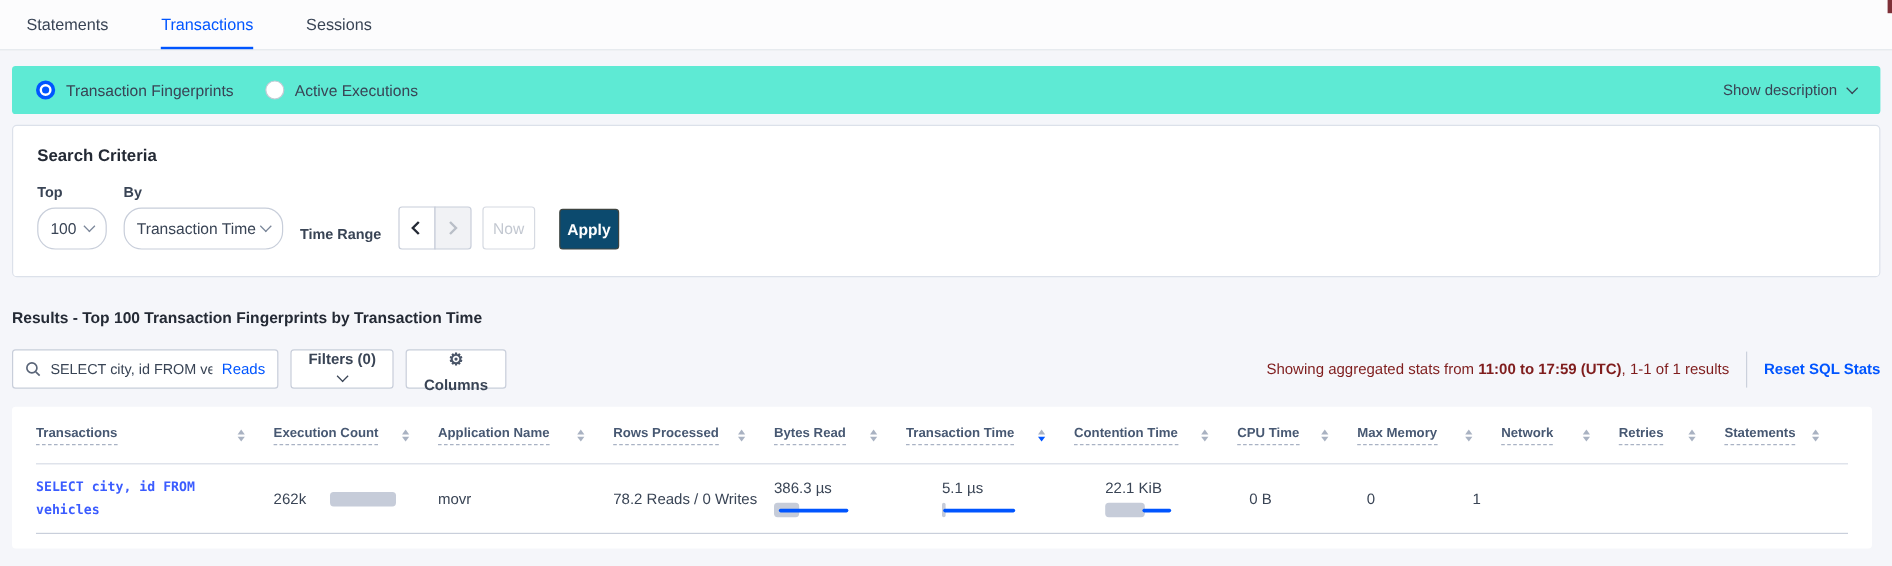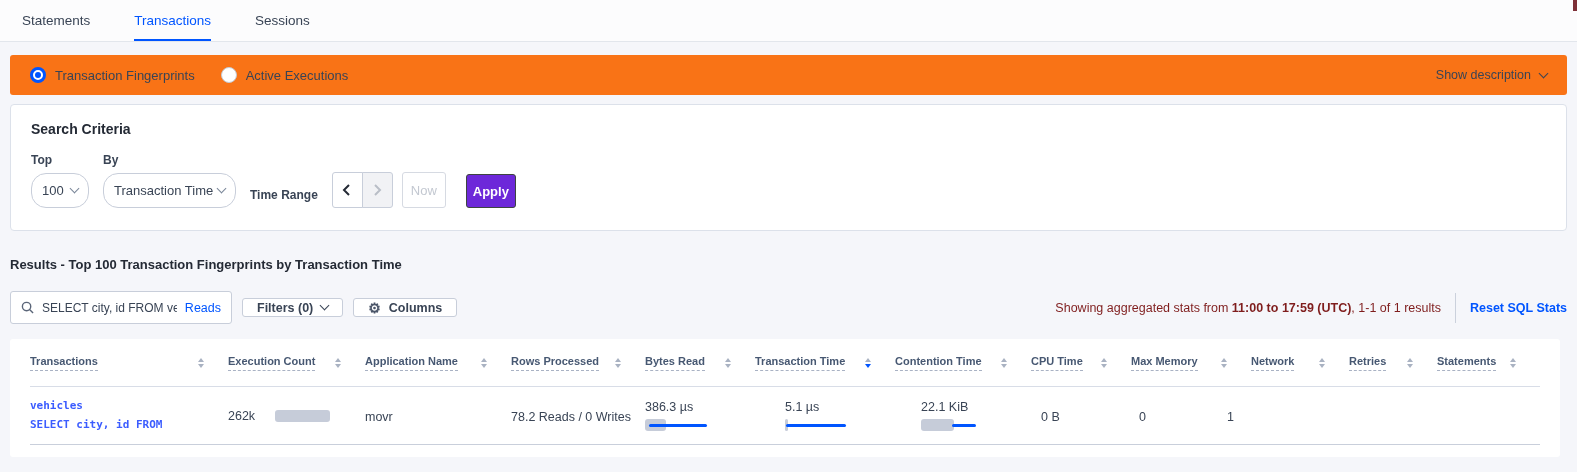--- a/index.html
+++ b/index.html
@@ -6,21 +6,21 @@
   body { font-family:"Liberation Sans", sans-serif; background:#e9ebf0; }
   .screen { position:relative; width:1577px; height:472px; background:#F5F6FA; overflow:hidden; }
 
   
   .topbar { height:42px; background:#FCFCFD; border-bottom:1px solid #E2E6EC; display:flex; align-items:stretch; padding-left:22px; }
   .tab { display:flex; align-items:center; margin-right:44px; font-size:13.5px; color:#394455; cursor:pointer; border-bottom:2px solid transparent; padding-top:2px; }
   .tab.active { color:#0055FF; border-bottom-color:#0055FF; }
   .corner-artifact { position:absolute; top:0; right:0; width:4px; height:11px; background:#7E3038; }
 
   
-  .radio-band { margin:13px 10px 0 10px; height:40px; background:#f97316; border-radius:3px; display:flex; align-items:center; justify-content:space-between; padding:0 20px; }
+  .radio-band { margin:13px 10px 0 10px; height:40px; background:#5eead4; border-radius:3px; display:flex; align-items:center; justify-content:space-between; padding:0 20px; }
   .radio-group { display:flex; align-items:center; gap:26px; }
   .radio-opt { display:flex; align-items:center; gap:9px; cursor:pointer; }
   .radio-dot { width:16px; height:16px; border-radius:50%; border:1px solid #C4CAD4; background:#fff; position:relative; flex-shrink:0; }
   .radio-dot.on { border:3px solid #0055FF; }
   .radio-dot.on::after { content:''; position:absolute; top:50%; left:50%; width:6px; height:6px; margin:-3px 0 0 -3px; border-radius:50%; background:#0055FF; }
   .radio-label { font-size:13px; color:#394455; }
   .show-desc { display:flex; align-items:center; gap:9px; cursor:pointer; font-size:12.5px; color:#394455; }
   .chev { width:7px; height:7px; border-right:1.6px solid #394455; border-bottom:1.6px solid #394455; transform:rotate(45deg); margin-top:-4px; }
   .chev.gray { border-color:#7A8699; }
 
@@ -34,29 +34,29 @@
   .select .chev { margin-left:auto; }
   .sel-top { width:58px; }
   .sel-by { width:133px; }
   .sel-range { width:224px; }
   .range-badge { background:#E0E4EB; border-radius:3px; font-size:11px; font-weight:700; color:#394455; padding:2px 6px; margin-right:9px; }
   .arrow-group { display:flex; margin-right:9px; }
   .arrow-btn { width:31px; height:36px; border:1px solid #C8CEDA; background:#fff; display:flex; align-items:center; justify-content:center; cursor:pointer; }
   .arrow-btn.prev { border-radius:3px 0 0 3px; }
   .arrow-btn.next { border-radius:0 3px 3px 0; margin-left:-1px; background:#F1F2F5; cursor:default; }
   .now-btn { width:44px; height:36px; border:1px solid #D6DAE2; border-radius:3px; background:#fff; font-size:13px; color:#C3C8D1; display:flex; align-items:center; justify-content:center; margin-right:20px; }
-  .apply-btn { width:50px; height:34px; background:#6d28d9; border:1.5px solid #3E4440; border-radius:3px; color:#fff; font-size:13px; font-weight:700; display:flex; align-items:center; justify-content:center; cursor:pointer; }
+  .apply-btn { width:50px; height:34px; background:#0c4a6e; border:1.5px solid #3E4440; border-radius:3px; color:#fff; font-size:13px; font-weight:700; display:flex; align-items:center; justify-content:center; cursor:pointer; }
 
   
   .results-title { margin:26px 10px 0 10px; font-size:13px; font-weight:700; color:#242A35; }
   .toolbar { margin:19px 10px 0 10px; display:flex; align-items:center; }
   .searchbox { width:222px; height:33px; background:#fff; border:1px solid #C8CEDA; border-radius:3px; display:flex; align-items:center; padding:0 10px; gap:8px; }
   .search-text { font-size:12px; color:#394455; white-space:nowrap; overflow:hidden; flex:1; }
   .enter-label { font-size:12.5px; color:#0055FF; cursor:pointer; }
-  .toolbar-btn { height:19px; background:#fff; border:1px solid #C8CEDA; border-radius:3px; display:flex; align-items:center; gap:8px; padding:0 14px; margin-left:10px; font-size:12.5px; font-weight:600; color:#394455; cursor:pointer; }
+  .toolbar-btn { height:33px; background:#fff; border:1px solid #C8CEDA; border-radius:3px; display:flex; align-items:center; gap:8px; padding:0 14px; margin-left:10px; font-size:12.5px; font-weight:600; color:#394455; cursor:pointer;flex-direction:column; }
   .gear-glyph { font-size:14px; color:#4A5568; line-height:1; }
   .toolbar-right { margin-left:auto; display:flex; align-items:center; }
   .stats-text { font-size:12.5px; color:#7f1d1d; }
   .stats-text b { font-weight:700; }
   .v-divider { width:1px; height:30px; background:#CBD1DC; margin:0 14px; }
   .reset-link { font-size:12.5px; font-weight:600; color:#0055FF; cursor:pointer; white-space:nowrap; }
 
   
   .table-card { margin:15px 17px 0 10px; background:#fff; border-radius:3px; padding:0 20px 12px 20px; }
   .thead { display:flex; align-items:center; height:48px; border-bottom:1px solid #D8DDE7; }
@@ -255,22 +255,22 @@
         <span class="sort sort-none">
             <i class="up"></i>
             <i class="down"></i>
           </span>
       </div>
     </div>
 
     <div class="trow">
       <div class="td c1">
         <div class="sql">
+          <div>SELECT city, id FROM</div>
           <div>vehicles</div>
-          <div>SELECT city, id FROM</div>
         </div>
       </div>
       <div class="td c2">
         <div class="exec-cell">
           <span class="cell-text">262k</span>
           <span class="exec-bar">
               <span class="bar-fill" style="width: 55px;"></span>
             </span>
         </div>
       </div>

